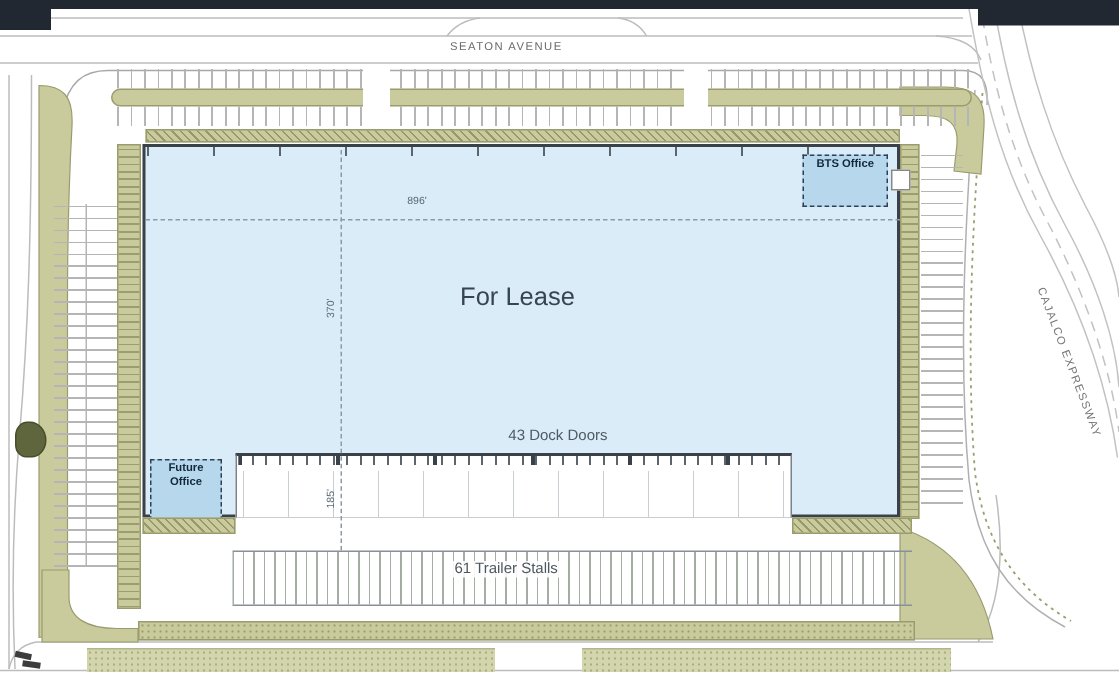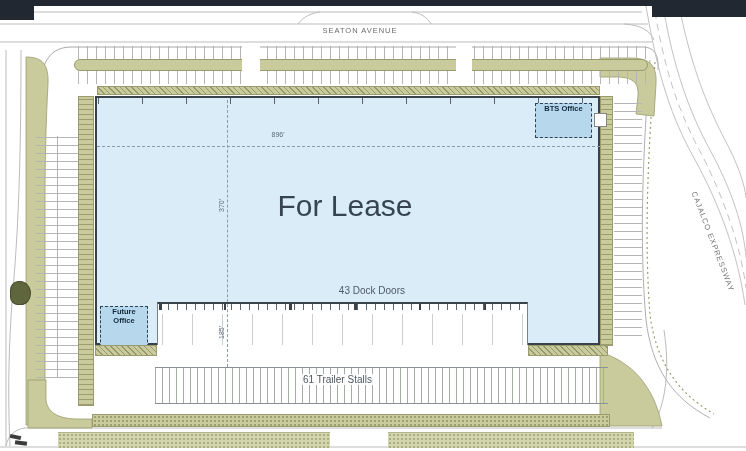--- a/index.html
+++ b/index.html
@@ -47,21 +47,21 @@
   .bayslines{background:repeating-linear-gradient(90deg,#c9ced3 0 1px,transparent 1px 30px);}
   .colticks{background:repeating-linear-gradient(90deg,#5c646c 0 1.5px,transparent 1.5px 44px);}
   .trailers{
     position:absolute;border-top:1px solid #8a9096;border-bottom:1px solid #8a9096;box-sizing:border-box;
     background:repeating-linear-gradient(90deg,#a4aca4 0 1px,transparent 1px 7px);
   }
   .stipple{position:absolute;background-color:#d3d5ac;border-top:1px solid #b2b48a;
     background-image:radial-gradient(circle,rgba(120,122,80,.45) .7px,transparent .9px);background-size:4px 4px;}
   .rot-ccw{transform:rotate(-90deg);transform-origin:center center;}
   .lease{position:absolute;text-align:center;color:#36454f;}
-  .lease .l1{font-size:30px;line-height:1.2;}
+  .lease .l1{font-size:17px;line-height:1.2;}
   .lease .l2{font-size:20px;line-height:1.2;}
   .halo{background:rgba(255,255,255,.88);padding:0 3px;color:#4d565e;margin-left:32px;}
   .topbar{background:var(--topbar);}
 </style>
 </head>
 <body>
 
 <div class="stage">
 
   <svg class="abs" style="left:0;top:0;" width="746" height="451" viewBox="0 0 746 451">
@@ -157,20 +157,20 @@
   </div>
 
   <div class="abs olive olive-dots" style="left:92px;top:414px;width:518px;height:13px;"></div>
   <div class="stipple" style="left:58px;top:432px;width:272px;height:15px;"></div>
   <div class="stipple" style="left:388px;top:432px;width:246px;height:15px;"></div>
 
   <div class="abs" style="left:10px;top:281px;width:21px;height:24px;background:#5f653c;border:1px solid #474d2a;border-radius:45% 60% 55% 40%;box-sizing:border-box;"></div>
   <div class="abs" style="left:10px;top:435px;width:11px;height:4px;background:#3c3c3c;transform:rotate(12deg);"></div>
   <div class="abs" style="left:15px;top:441px;width:12px;height:4px;background:#3c3c3c;transform:rotate(8deg);"></div>
 
-  <div class="lbl" style="left:300px;top:26px;width:120px;text-align:center;font-size:7.5px;letter-spacing:1px;">SEATON AVENUE</div>
+  <div class="lbl" style="left:300px;top:26px;width:120px;font-size:7.5px;letter-spacing:1px;">SEATON AVENUE</div>
   <div class="lbl" style="left:657px;top:237px;width:112px;text-align:center;font-size:7.5px;letter-spacing:1px;color:#757575;transform:rotate(69deg);transform-origin:center center;">CAJALCO EXPRESSWAY</div>
 
   <div class="abs topbar" style="left:0;top:0;width:746px;height:6px;"></div>
   <div class="abs topbar" style="left:0;top:0;width:34px;height:20px;"></div>
   <div class="abs topbar" style="left:652px;top:0;width:94px;height:17px;"></div>
 
 </div>
 
 </body></html>

